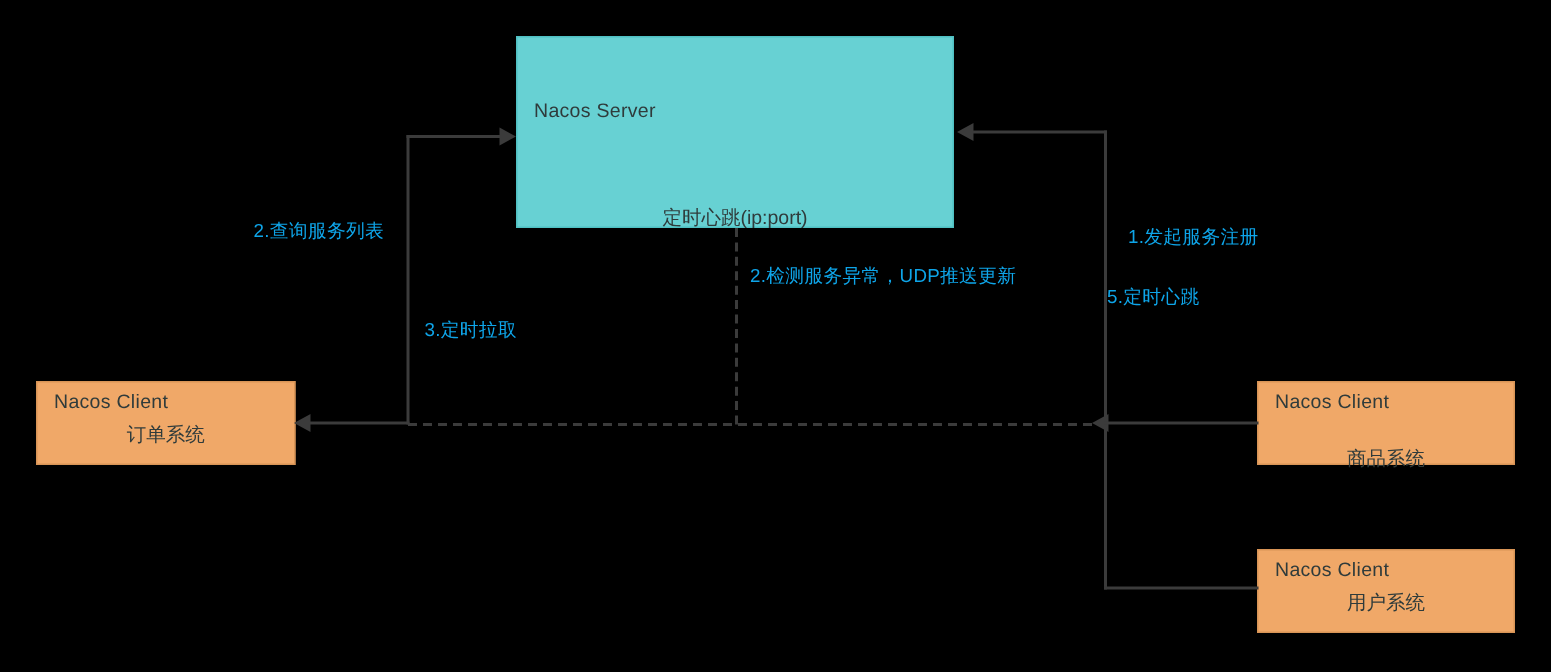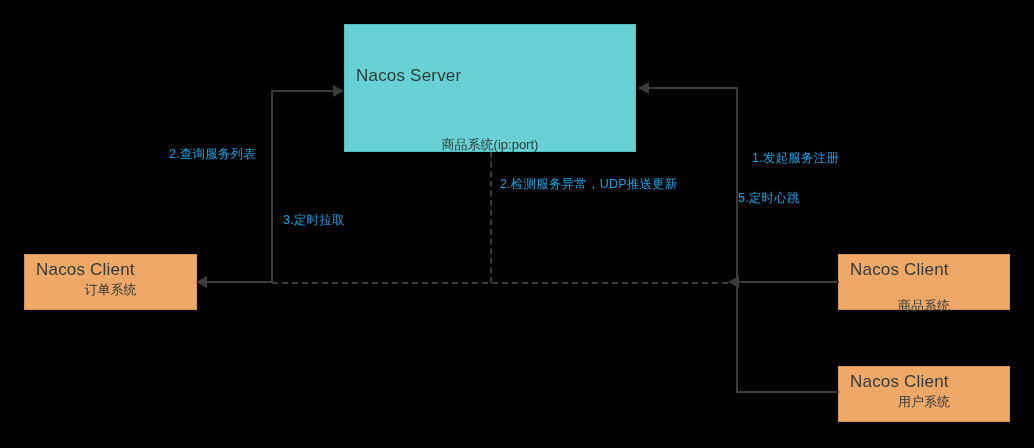--- a/index.html
+++ b/index.html
@@ -18,21 +18,21 @@
 
   
   .node {
     position: absolute;
     box-sizing: border-box;
     border: 1px solid rgba(0,0,0,0.45);
   }
   .node .title {
     position: absolute;
     left: 11px;
-    font-size: 17px;
+    font-size: 13px;
     color: #2f3b3b;
     white-space: nowrap;
     letter-spacing: .2px;
   }
   .node .sub {
     position: absolute;
     font-size: 13px;
     color: #2f3b3b;
     white-space: nowrap;
     text-align: center;
@@ -115,21 +115,21 @@
   }
   #watermark svg { display: block; }
 </style>
 </head>
 <body>
 
 <div id="canvas">
 
   <div class="node server" style="left:344px; top:24px; width:292px; height:128px;">
     <div class="title" style="top:41px;">Nacos Server</div>
-    <div class="sub" style="top:111px;">商品系统(ip:port)</div>
+    <div class="sub" style="top:111px;">定时心跳(ip:port)</div>
   </div>
 
   <div class="node client" style="left:24px; top:254px; width:173px; height:56px;">
     <div class="title" style="top:5px;">Nacos Client</div>
     <div class="sub" style="top:26px;">订单系统</div>
   </div>
 
   <div class="node client" style="left:838px; top:254px; width:172px; height:56px;">
     <div class="title" style="top:5px;">Nacos Client</div>
     <div class="sub" style="top:42px;">商品系统</div>

